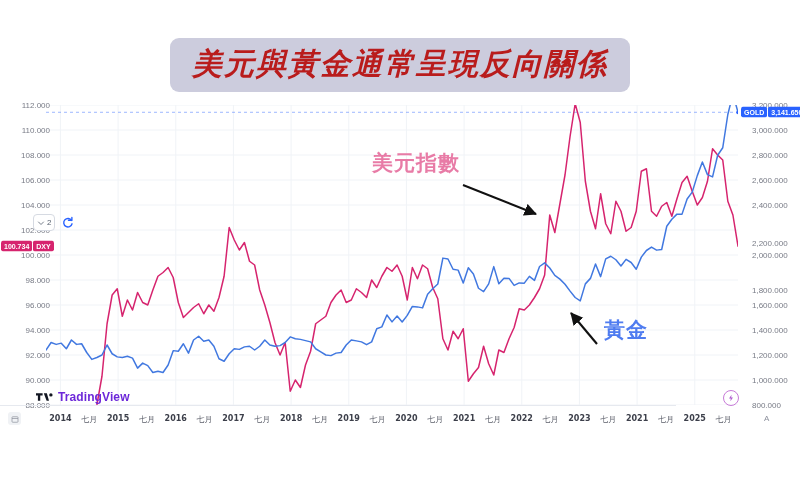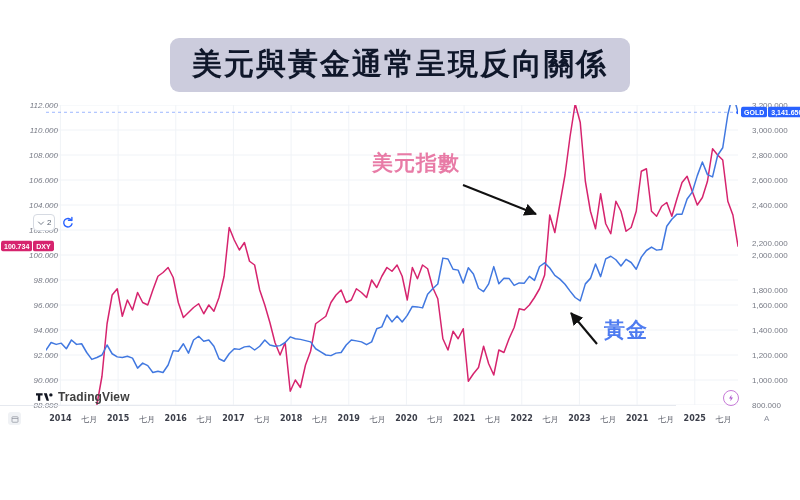--- a/index.html
+++ b/index.html
@@ -68,21 +68,21 @@
     border: 1px solid #d6dae2;
     border-radius: 4px;
     background: #ffffff;
     height: 15px;
     padding: 0 3px;
     font-size: 8px;
     color: #56606e;
   }
   .chip .cv { font-size: 8px; line-height: 1; }
   .sync-ico { width: 13px; height: 13px; display:block; }
-  #left-axis  { position:absolute; left:16px;   top:0; width:46px;  height:300px;font-style:italic; }
+  #left-axis  { position:absolute; left:8px;   top:0; width:46px;  height:300px; }
   #right-axis { position:absolute; left:738px; top:0; width:62px; height:300px; }
   .lbl-l { position:absolute; right:4px;  font-size:8px; color:#787b86; white-space:nowrap; transform:translateY(-50%); }
   .lbl-r { position:absolute; left:14px;  font-size:8px; color:#787b86; white-space:nowrap; transform:translateY(-50%); }
 
   
   .tag {
     position: absolute;
     display: flex;
     align-items: center;
     height: 11px;
@@ -123,21 +123,21 @@
   .xlbl.yr { font-weight: 700; color:#3c3f4a; }
 
   
   #tv-logo {
     position: absolute;
     left: 36px; top: 285px;
     display: flex; align-items: center; gap: 5px;
     z-index: 5;
   }
   #tv-logo .word {
-    font-size: 12px; font-weight: 700; color: #404040;
+    font-size: 12px; font-weight: 700; color: #6d28d9;
     letter-spacing: .1px;
     font-family: "Liberation Sans", sans-serif;
   }
 
   
   .anno {
     position: absolute;
     font-size: 21px;
     font-weight: 700;
     letter-spacing: 1px;
@@ -163,21 +163,21 @@
   }
   #a-label {
     position:absolute; left:764px; top:414px;
     font-size:8px; color:#8c909c;
   }
 </style>
 </head>
 <body>
 
 <div id="title-wrap">
-  <span id="title-badge" style="background: rgb(204, 204, 221); color: #0f172a;">美元與黃金通常呈現反向關係</span>
+  <span id="title-badge" style="background: rgb(204, 204, 221); color: #b91c1c; font-style: italic;">美元與黃金通常呈現反向關係</span>
 </div>
 
 <div id="chart">
 
   <div id="toolbar">
     <div class="chip">
       <svg class="sync-ico" viewBox="0 0 16 16" style="width:8px;height:8px;">
         <path d="M3 6 L8 11 L13 6" fill="none" stroke="#56606e" stroke-width="1.6" stroke-linecap="round" stroke-linejoin="round"></path>
       </svg>
       <span class="cv">2</span>

